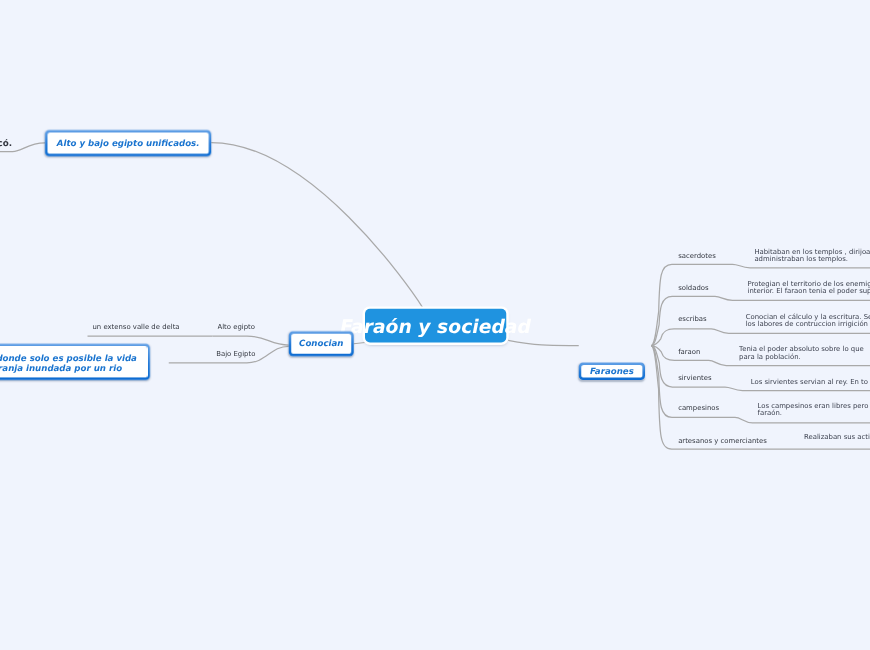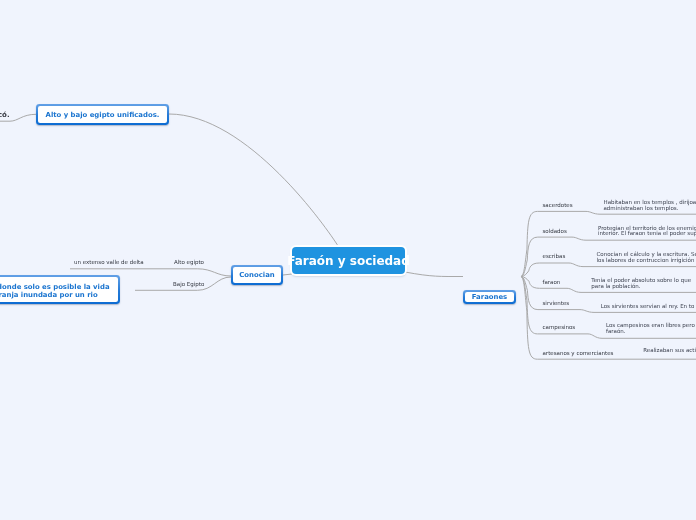--- a/index.html
+++ b/index.html
@@ -3,24 +3,24 @@
 <meta charset="utf-8">
 <title>Faraón y sociedad</title>
 <style>
   html,body{margin:0;padding:0;}
   body{width:696px;height:520px;overflow:hidden;background:#f0f4fd;
        font-family:"DejaVu Sans",sans-serif;-webkit-font-smoothing:antialiased;}
   #canvas{position:relative;width:696px;height:520px;overflow:hidden;background:#f0f4fd;}
   #canvas, #canvas *{-webkit-font-smoothing:antialiased;}
   .node,.lbl,.para,.clipped-txt,.b-node .inner,.b-node .inner *{transform:translateZ(0);}
   svg.links{position:absolute;left:0;top:0;width:696px;height:520px;}
-  .node{position:absolute;box-sizing:border-box;white-space:nowrap;}
+  .node{position:absolute;box-sizing:border-box;white-space:nowrap;font-style:italic;}
 
   #root-node{left:292px;top:247px;width:113px;height:27px;background:#1f93e0;
-    border-radius:4px;color:#ffffff;font-weight:bold;font-size:12px;
+    border-radius:4px;color:#ffffff;font-weight:bold;font-size:15px;
     display:flex;align-items:center;justify-content:center;
     box-shadow:0 0 0 2px #ffffff, 0 2px 2.5px 0 rgba(60,80,110,.38);}
 
   .b-node{background:linear-gradient(180deg,#63a0e6 0%,#4b93e1 22%,#2379d7 55%,#1371d4 85%,#0d6bd2 100%);
     border:0;border-radius:3.4px;color:#1a74cf;padding:1.7px;
     font-weight:bold;font-size:6.9px;display:flex;align-items:stretch;
     box-shadow:0 1px 1.4px rgba(70,90,120,.40);}
   .b-node > .inner{background:#fff;border-radius:2.1px;flex:1;
     display:flex;align-items:center;justify-content:center;}
 

